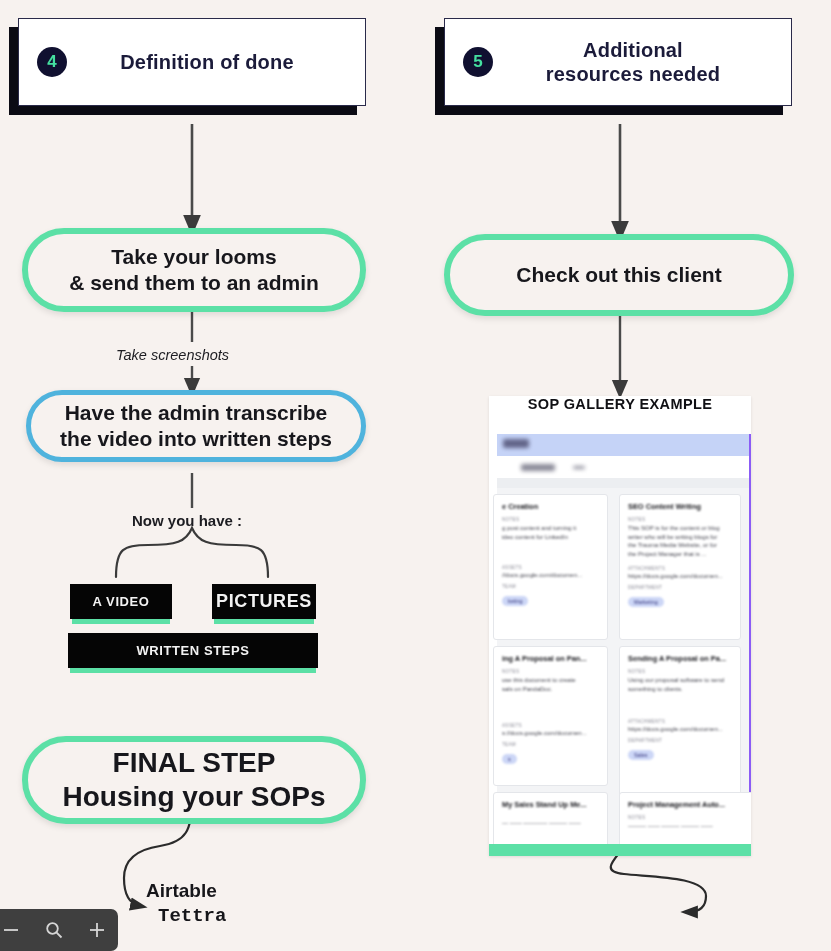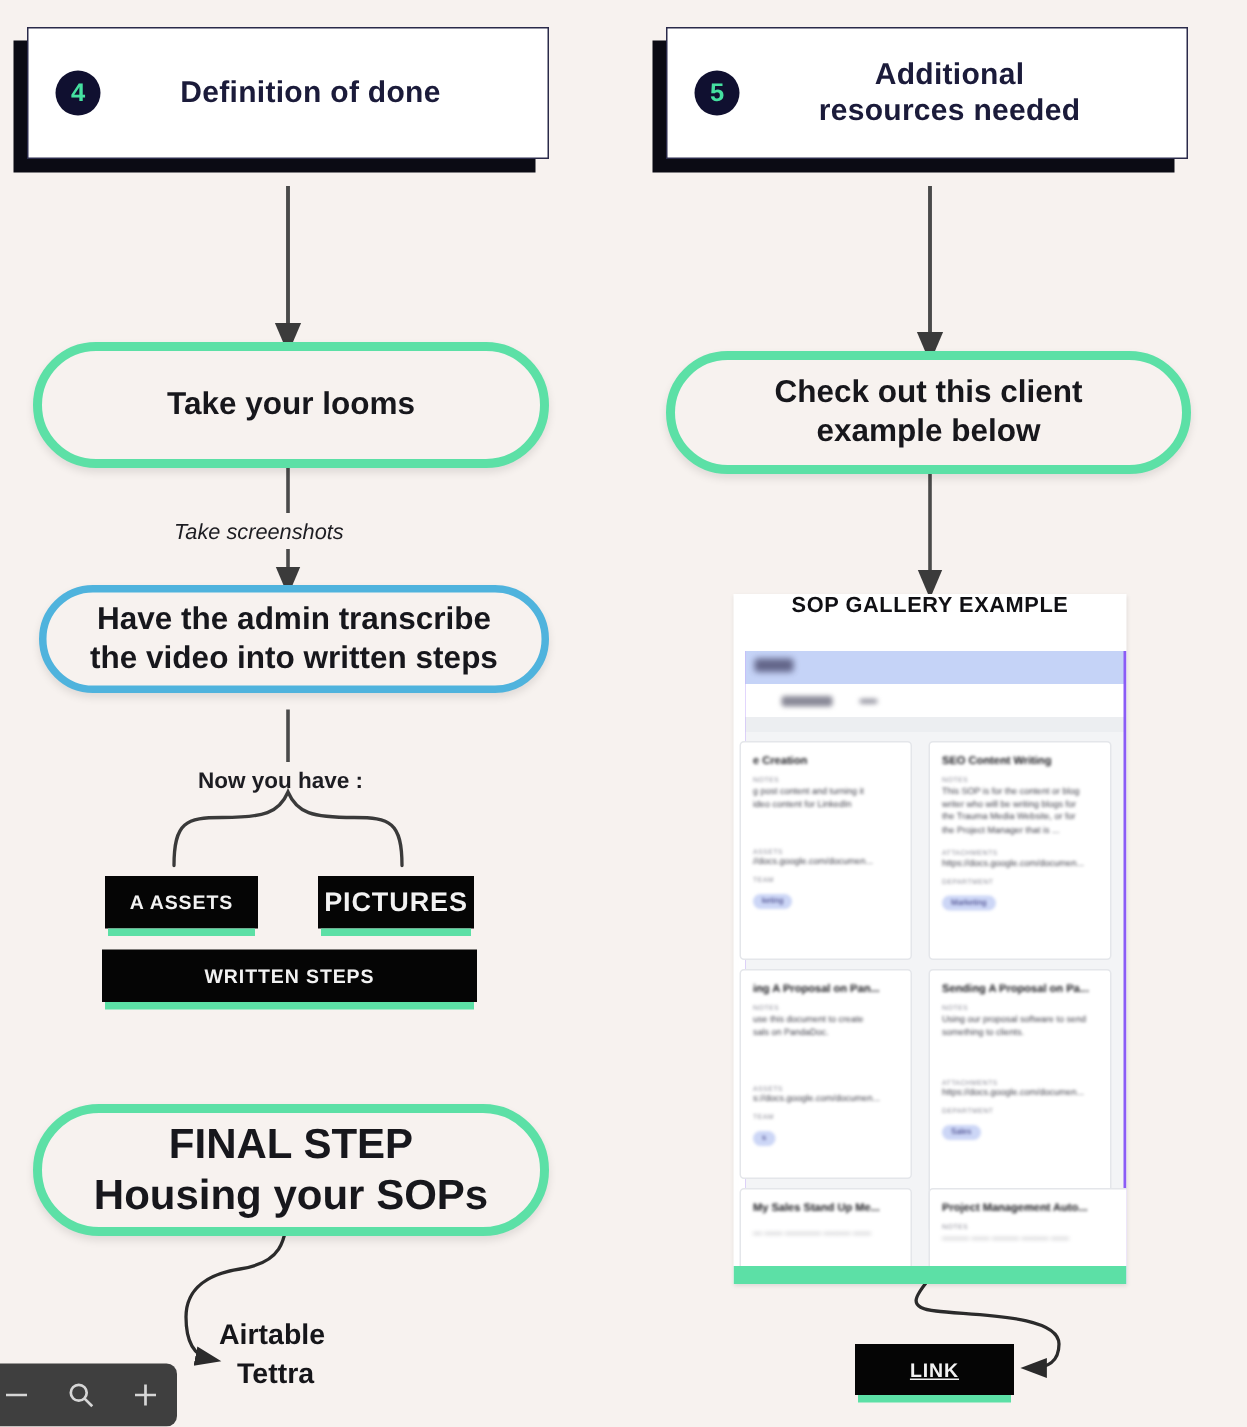--- a/index.html
+++ b/index.html
@@ -169,60 +169,60 @@
     <div class="step-title" style="font-size:20px;">
       <span></span>
       <span style="white-space:pre-line;">Additional
 resources needed</span>
     </div>
   </div>
 
   <div class="pill green" style="left:22px;top:228px;width:344px;height:84px;font-size:21px;">
     <div>
       <div>Take your looms</div>
+      <div>&amp; send them to an admin</div>
     </div>
   </div>
 
   <div class="small-label italic" style="left:116px;top:347px;font-size:14.5px;">Take screenshots</div>
 
   <div class="pill blue" style="left:26px;top:390px;width:340px;height:72px;font-size:21px;">
     <div>
       <div>Have the admin transcribe</div>
       <div>the video into written steps</div>
     </div>
   </div>
 
   <div class="small-label" style="left:132px;top:512px;font-size:15px;">Now you have :</div>
 
   <div class="tagbox" style="left:70px;top:584px;width:102px;height:35px;font-size:13px;">
-    <span>A ASSETS</span>
+    <span>A VIDEO</span>
   </div>
   <div class="tagbox" style="left:212px;top:584px;width:104px;height:35px;font-size:18px;">
     <span>PICTURES</span>
   </div>
   <div class="tagbox" style="left:68px;top:633px;width:250px;height:35px;font-size:13px;">
     <span>WRITTEN STEPS</span>
   </div>
 
   <div class="pill green" style="left:22px;top:712px;width:344px;height:88px;font-size:28px;margin-top:24px;">
     <div>
       <div>FINAL STEP</div>
       <div>Housing your SOPs</div>
     </div>
   </div>
 
   <div class="dest-label" style="left:146px;top:878px;">
     <div>Airtable</div>
-    <div style="padding-left:12px;">Tettra</div>
+    <div style="padding-left:12px;font-family:Liberation Mono, monospace;">Tettra</div>
   </div>
 
   <div class="pill green" style="left:444px;top:234px;width:350px;height:82px;font-size:21px;">
     <div>
       <div>Check out this client</div>
-      <div>example below</div>
     </div>
   </div>
 
   <div class="mock" style="left:489px;top:396px;width:262px;height:460px;">
     <div class="mock-title">SOP GALLERY EXAMPLE</div>
 
     <div class="mock-inner">
       <div class="mock-bar">
         <div class="mock-bar-text"></div>
       </div>
@@ -290,23 +290,20 @@
           <div class="c-title">Project Management Auto...</div>
           <div class="c-lbl">NOTES</div>
           <div class="c-body" style="filter:blur(1.3px);">——— —— ——— ——— ——</div>
         </div>
       </div>
     </div>
 
     <div class="mock-greenbar"></div>
   </div>
 
-  <div class="tagbox" style="left:570px;top:896px;width:106px;height:34px;font-size:13px;">
-    <span style="text-decoration:underline;">LINK</span>
-  </div>
 
   <div class="zoomctl">
     <span>
       <svg width="20" height="20" viewBox="0 0 20 20">
           <line x1="3" y1="10" x2="17" y2="10" stroke="#d6d6d6" stroke-width="1.8"></line>
         </svg>
     </span>
     <span>
       <svg width="20" height="20" viewBox="0 0 20 20">
         <circle cx="8.5" cy="8.5" r="5.3" fill="none" stroke="#d6d6d6" stroke-width="1.8"></circle>

